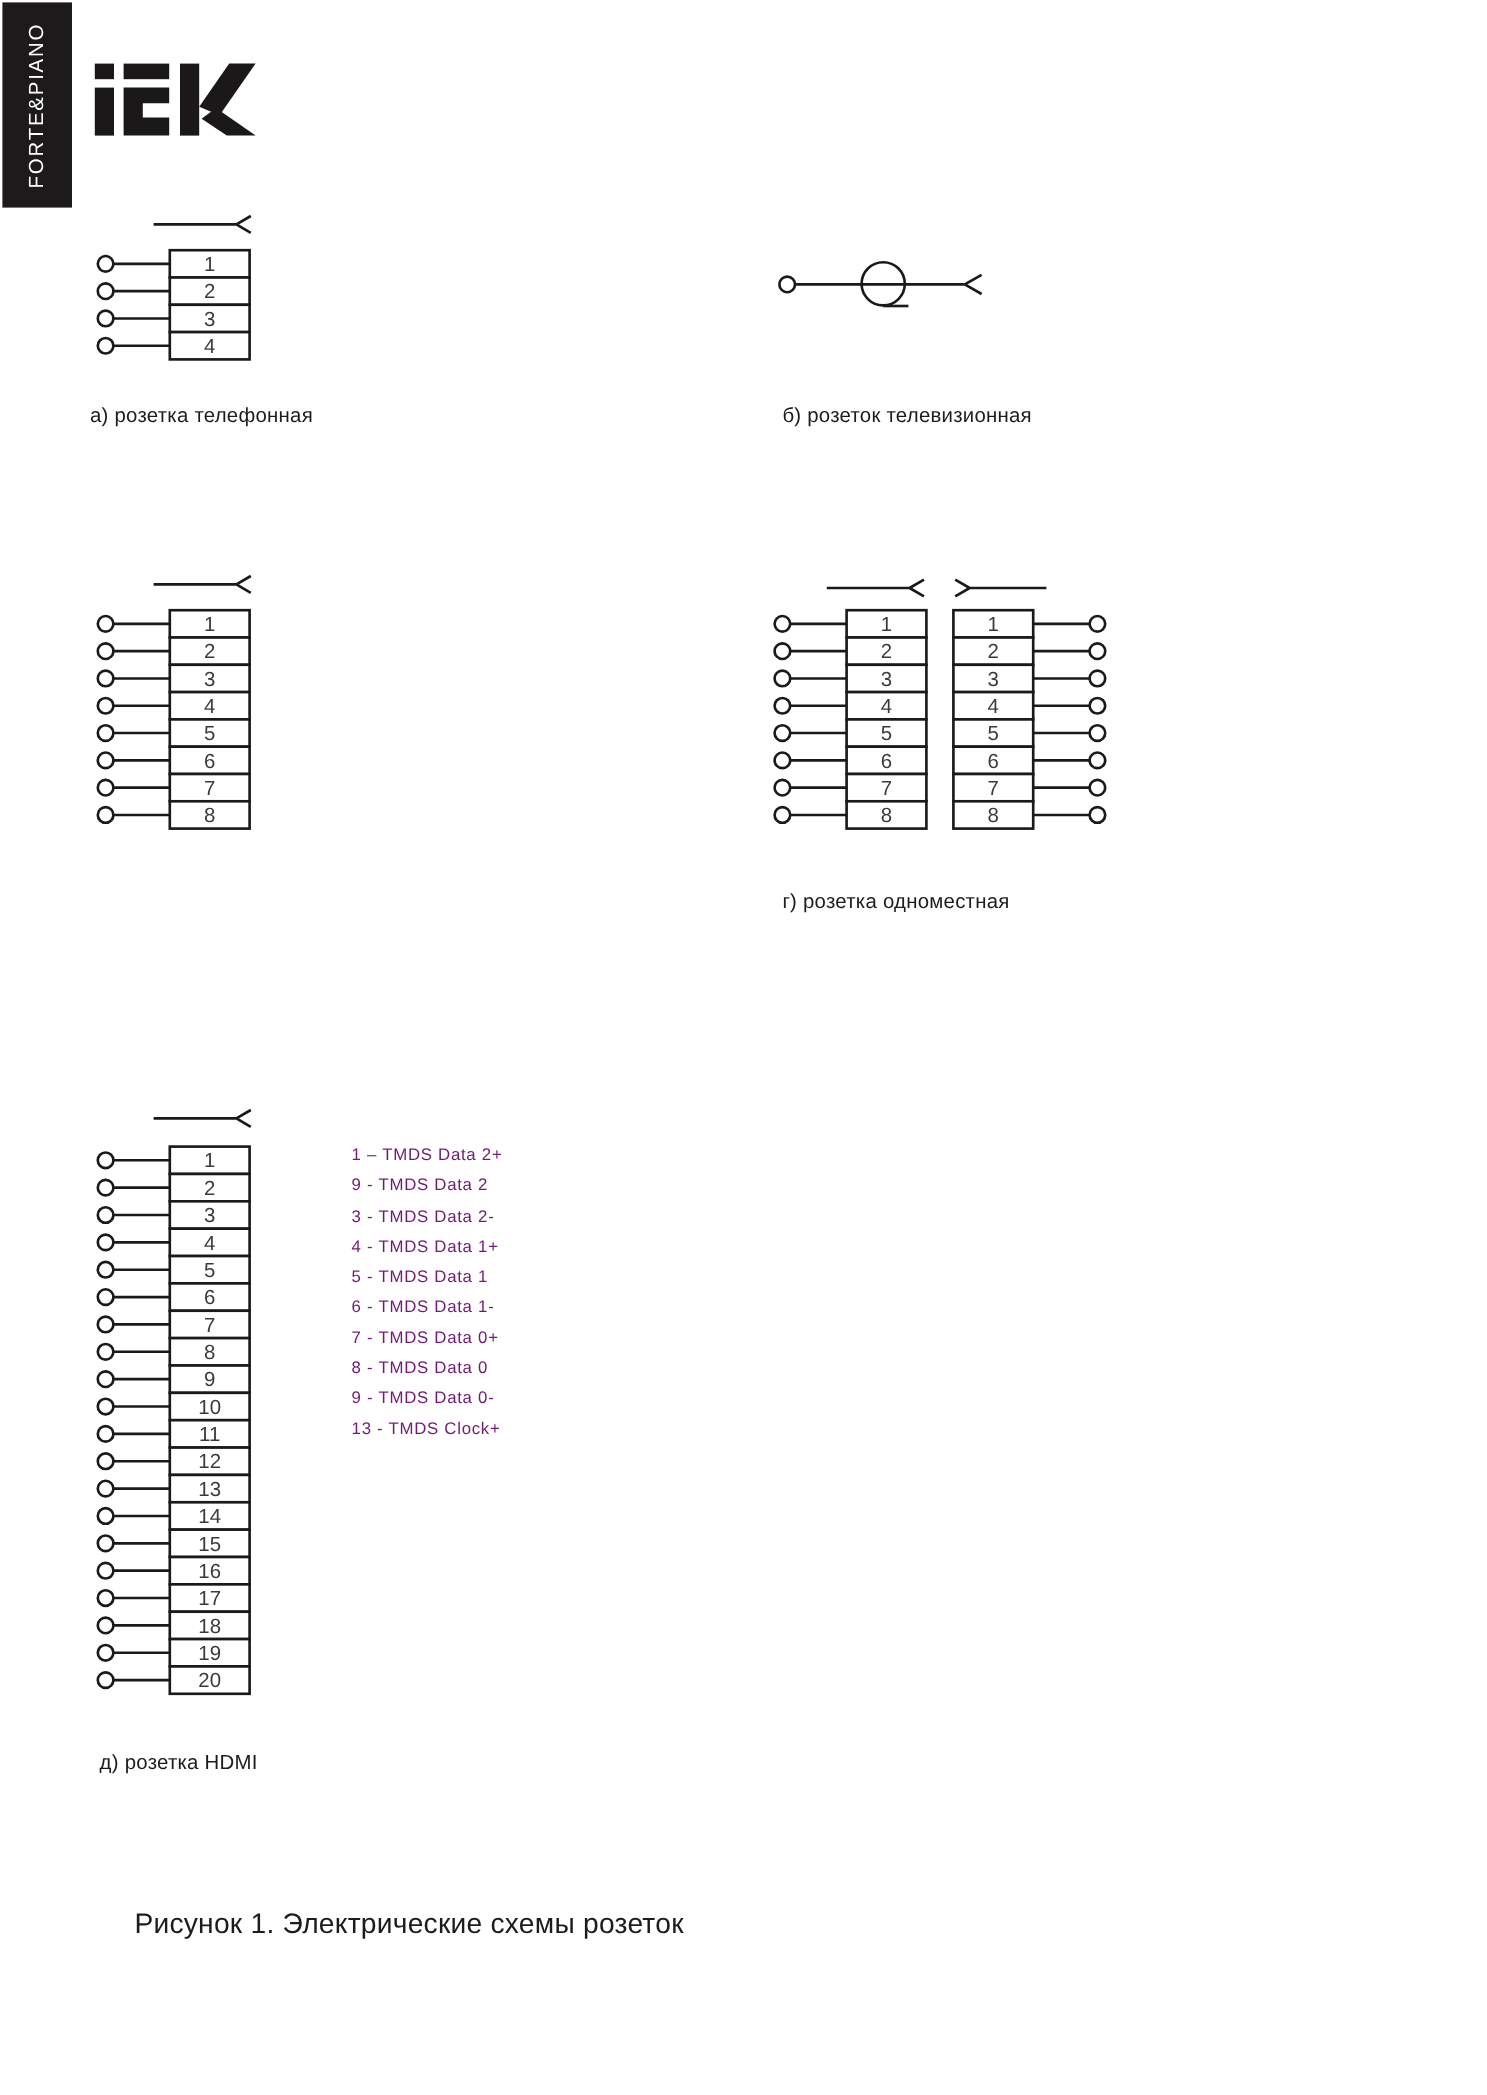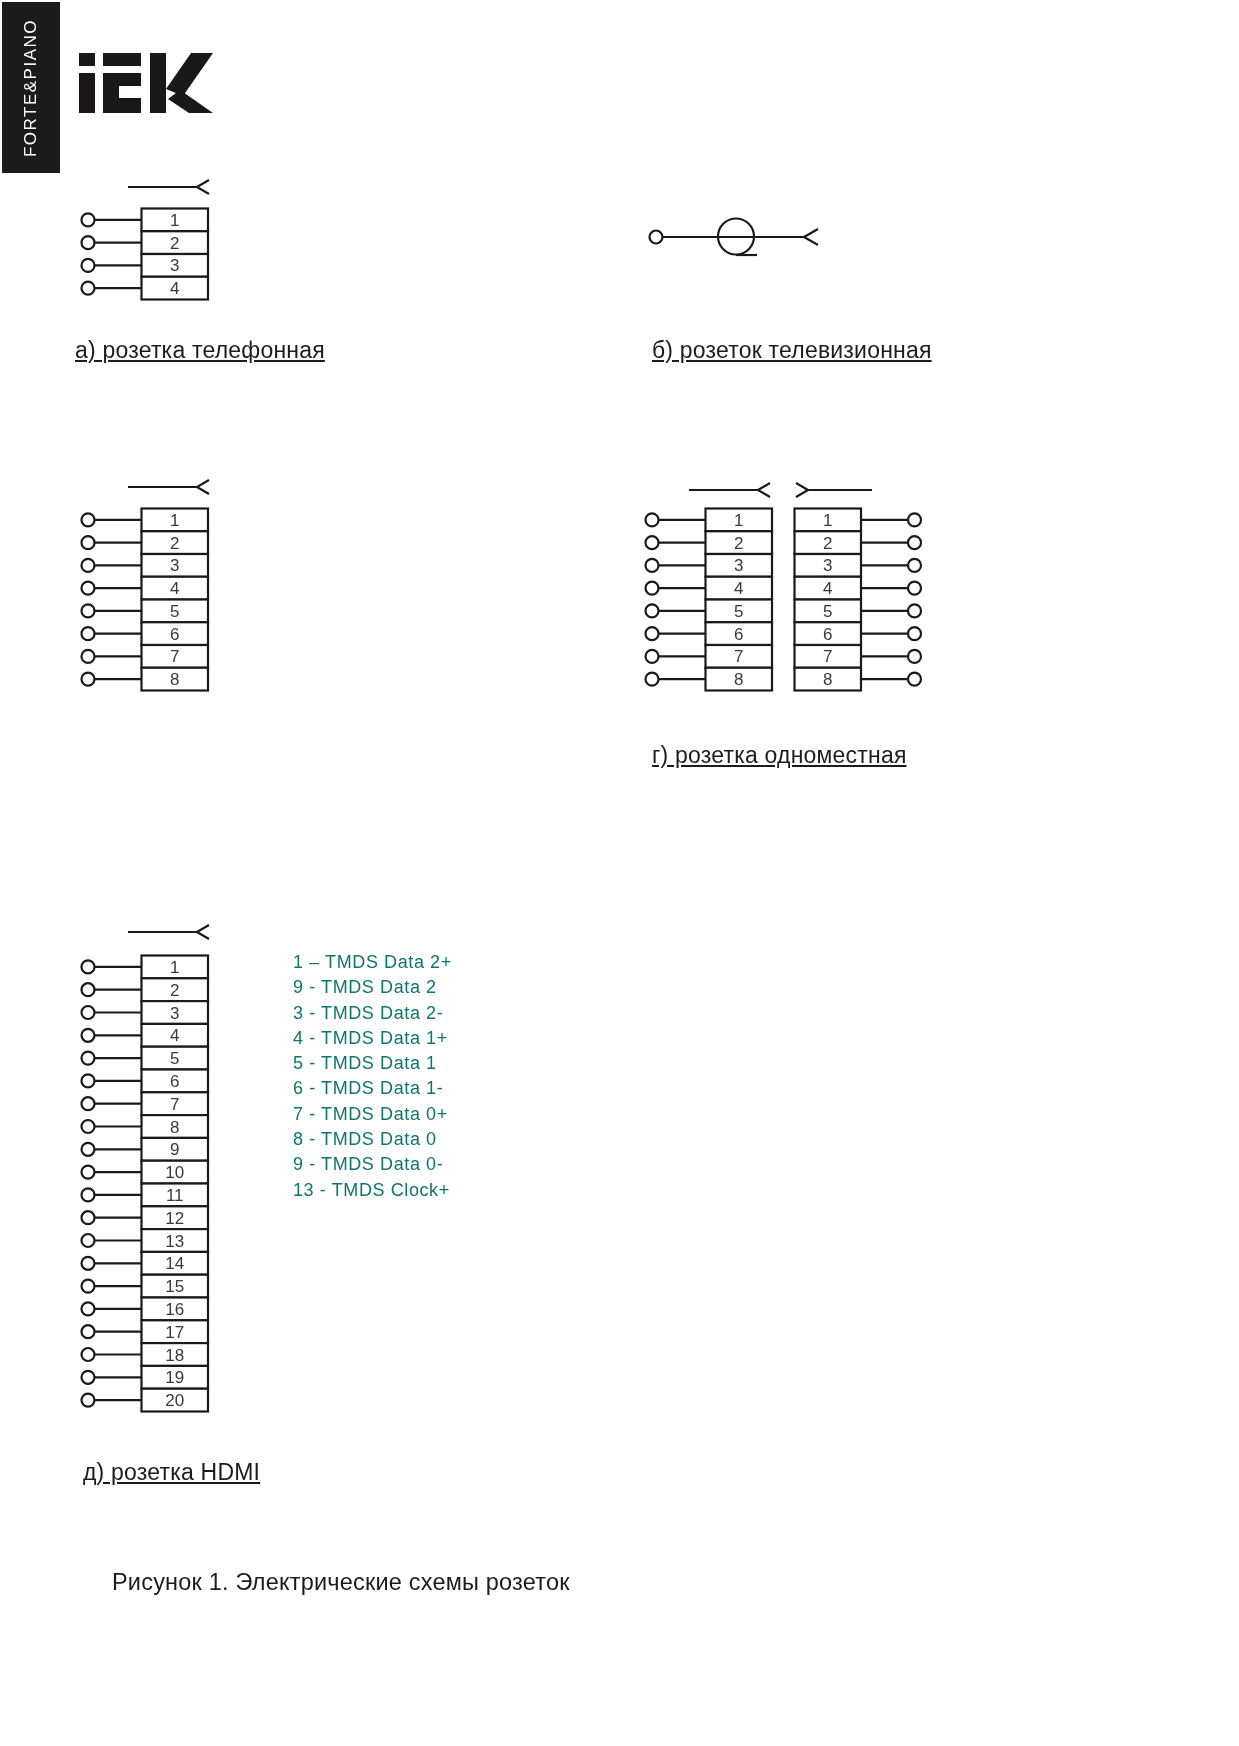--- a/index.html
+++ b/index.html
@@ -3,23 +3,23 @@
 <meta charset="utf-8">
 <style>
   html,body{margin:0;padding:0;background:#fff;}
   .page{position:relative;width:1239px;height:1746px;background:#ffffff;overflow:hidden;
         font-family:"Liberation Sans",sans-serif;color:#1e1e1e;}
   .side-strip{position:absolute;left:2px;top:2px;width:58px;height:171px;background:#1d1a1b;}
   .strip-text{position:absolute;left:50%;top:50%;transform:translate(-50%,-50%) rotate(-90deg);
         white-space:nowrap;color:#ffffff;font-size:17px;letter-spacing:1.5px;font-weight:400;}
   .iek-logo{position:absolute;left:77px;top:52px;}
   .abs{position:absolute;}
-  .caption{position:absolute;font-size:23px;letter-spacing:0.2px;color:#1c1c1c;white-space:nowrap;text-decoration:underline;}
-  .fig-caption{position:absolute;font-size:23.5px;letter-spacing:0.2px;color:#1c1c1c;white-space:nowrap;}
-  .legend{position:absolute;font-size:18px;line-height:25.3px;letter-spacing:0.6px;color:#0f766e;white-space:nowrap;}
+  .caption{position:absolute;font-size:17px;letter-spacing:0.2px;color:#1c1c1c;white-space:nowrap;}
+  .fig-caption{position:absolute;font-size:23.5px;letter-spacing:0.2px;color:#1c1c1c;white-space:nowrap;margin-top:21px;}
+  .legend{position:absolute;font-size:14px;line-height:25.3px;letter-spacing:0.6px;color:#701a75;white-space:nowrap;}
   svg{display:block;overflow:visible;}
   .stroke{stroke:#1a1a1a;stroke-width:2.2;fill:none;}
 </style>
 </head>
 <body>
 
 <div class="page">
 
   <div class="side-strip">
     <span class="strip-text">FORTE&amp;PIANO</span>

